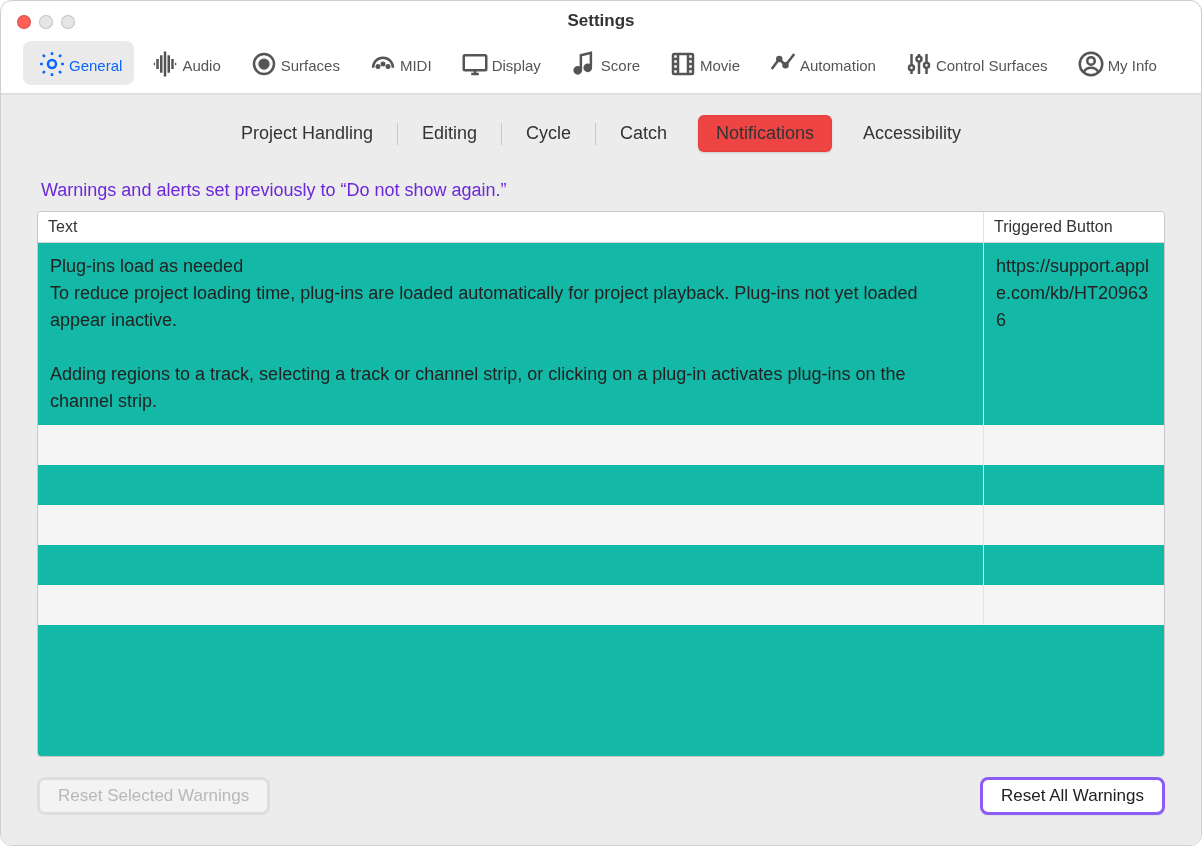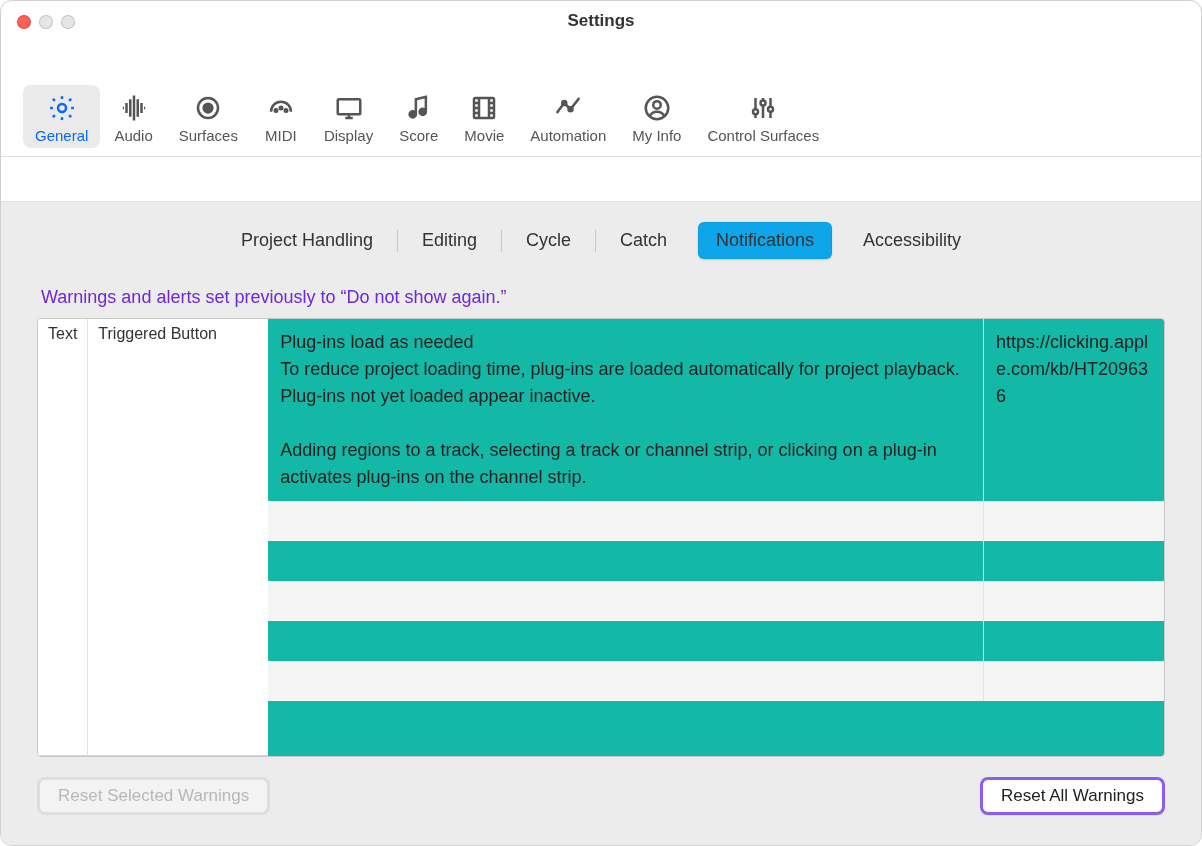--- a/index.html
+++ b/index.html
@@ -13,21 +13,20 @@
   .window {
     width: 1202px;
     height: 846px;
     border: 1px solid #cfcfcf;
     border-radius: 12px;
     background: #fff;
     display: flex;
     flex-direction: column;
     position: relative;
     box-shadow: 0 0 0 1px rgba(0,0,0,0.02);
-    gap: 44px;
   }
   .titlebar {
     height: 40px;
     display: flex;
     align-items: center;
     padding: 0 14px;
     position: relative;
     flex-shrink: 0;
   }
   .traffic {
@@ -56,21 +55,21 @@
   .toolbar {
     display: flex;
     align-items: flex-end;
     padding: 0 22px 8px 22px;
     border-bottom: 1px solid #dcdcdc;
     gap: 2px;
     flex-shrink: 0;
   }
   .tool {
     display: flex;
-    flex-direction: column;
+    flex-direction: row;
     align-items: center;
     padding: 6px 12px 4px 12px;
     border-radius: 8px;
     color: #555;
     font-size: 15px;
     cursor: default;
   }
   .tool.active {
     background: #eaeaea;
     color: #0a66ff;
@@ -106,40 +105,41 @@
     gap: 0;
   }
   .seg {
     padding: 8px 18px;
     font-size: 18px;
     color: #333;
     border-radius: 6px;
     cursor: default;
   }
   .seg.sel {
-    background: #0ea5e9;
+    background: #ef4444;
     box-shadow: 0 1px 2px rgba(0,0,0,0.15), inset 0 0 0 1px rgba(0,0,0,0.04);
   }
   .segdiv {
     width: 1px; height: 22px;
     background: #c7c7c7;
     margin: 0 6px;
   }
   .desc {
     font-size: 18px;
     color: #6d28d9;
     margin: 0 10px 10px 10px;
   }
   .tablewrap {
     background: #fff;
     border: 1px solid #c8c8c8;
     border-radius: 4px;
     overflow: hidden;
     flex: 1;
     display: flex;
+    flex-direction: column;
     margin: 0 6px;
   }
   .thead {
     display: flex;
     border-bottom: 1px solid #d8d8d8;
     background: #fff;
     font-size: 16px;
     color: #333;
   }
   .th {
@@ -281,38 +281,38 @@
             <circle cx="9" cy="8" r="1.6" fill="currentColor"></circle>
             <circle cx="14" cy="13" r="1.6" fill="currentColor"></circle>
         </svg>
       </span>
       <span class="lbl">Automation</span>
     </div>
 
     <div class="tool">
       <span class="ico">
         <svg viewBox="0 0 24 24" fill="none" stroke="currentColor" stroke-width="2">
-          <circle cx="12" cy="12" r="9"></circle>
-            <circle cx="12" cy="9.5" r="3"></circle>
-            <path d="M6 19c1.2-3 4-4 6-4s4.8 1 6 4"></path>
-        </svg>
-      </span>
-      <span class="lbl">My Info</span>
-    </div>
-
-    <div class="tool">
-      <span class="ico">
-        <svg viewBox="0 0 24 24" fill="none" stroke="currentColor" stroke-width="2">
           <path d="M6 4v16M12 4v16M18 4v16"></path>
             <circle cx="6" cy="15" r="2" fill="#fff"></circle>
             <circle cx="12" cy="8" r="2" fill="#fff"></circle>
             <circle cx="18" cy="13" r="2" fill="#fff"></circle>
         </svg>
       </span>
       <span class="lbl">Control Surfaces</span>
+    </div>
+
+    <div class="tool">
+      <span class="ico">
+        <svg viewBox="0 0 24 24" fill="none" stroke="currentColor" stroke-width="2">
+          <circle cx="12" cy="12" r="9"></circle>
+            <circle cx="12" cy="9.5" r="3"></circle>
+            <path d="M6 19c1.2-3 4-4 6-4s4.8 1 6 4"></path>
+        </svg>
+      </span>
+      <span class="lbl">My Info</span>
     </div>
 
   </div>
 
   <div class="content">
 
     <div class="segbar">
       <div class="seggroup">
         <div class="seg">Project Handling</div>
         <div class="segdiv"></div>
@@ -334,21 +334,21 @@
       <div class="thead">
         <div class="th col-text">Text</div>
         <div class="th col-trig">Triggered Button</div>
       </div>
       <div class="tbody">
         <div class="trow">
           <div class="tc col-text">Plug-ins load as needed
 To reduce project loading time, plug-ins are loaded automatically for project playback. Plug-ins not yet loaded appear inactive.
 
 Adding regions to a track, selecting a track or channel strip, or clicking on a plug-in activates plug-ins on the channel strip.</div>
-          <div class="tc col-trig">https://clicking.apple.com/kb/HT209636</div>
+          <div class="tc col-trig">https://support.apple.com/kb/HT209636</div>
         </div>
         <div class="trow">
           <div class="tc col-text"></div>
           <div class="tc col-trig"></div>
         </div>
         <div class="trow">
           <div class="tc col-text"></div>
           <div class="tc col-trig"></div>
         </div>
         <div class="trow">

